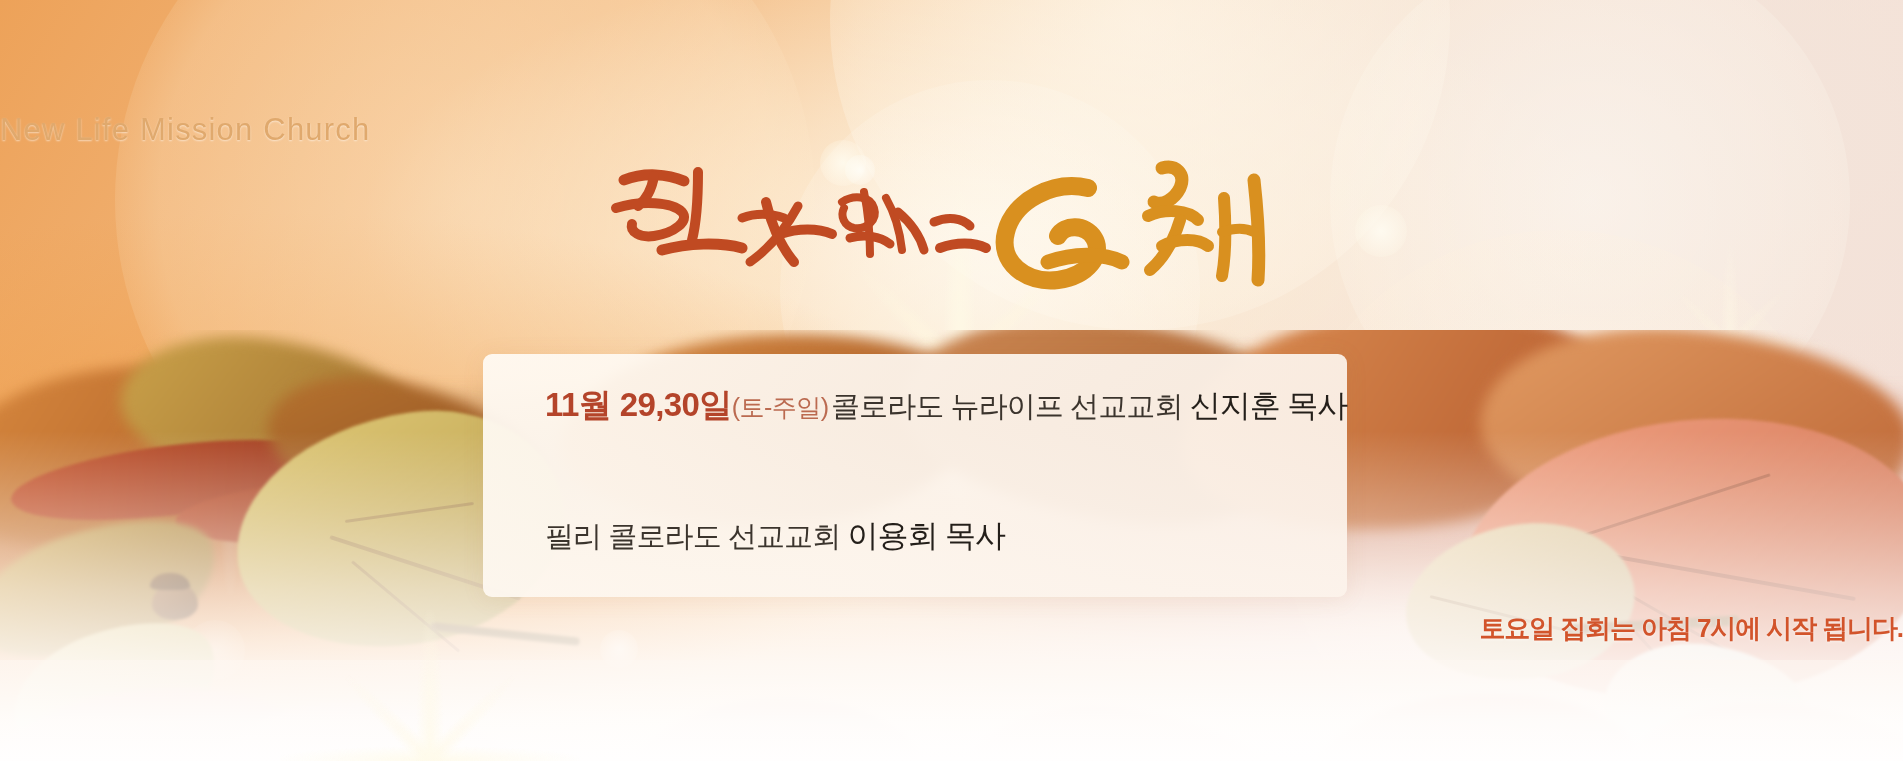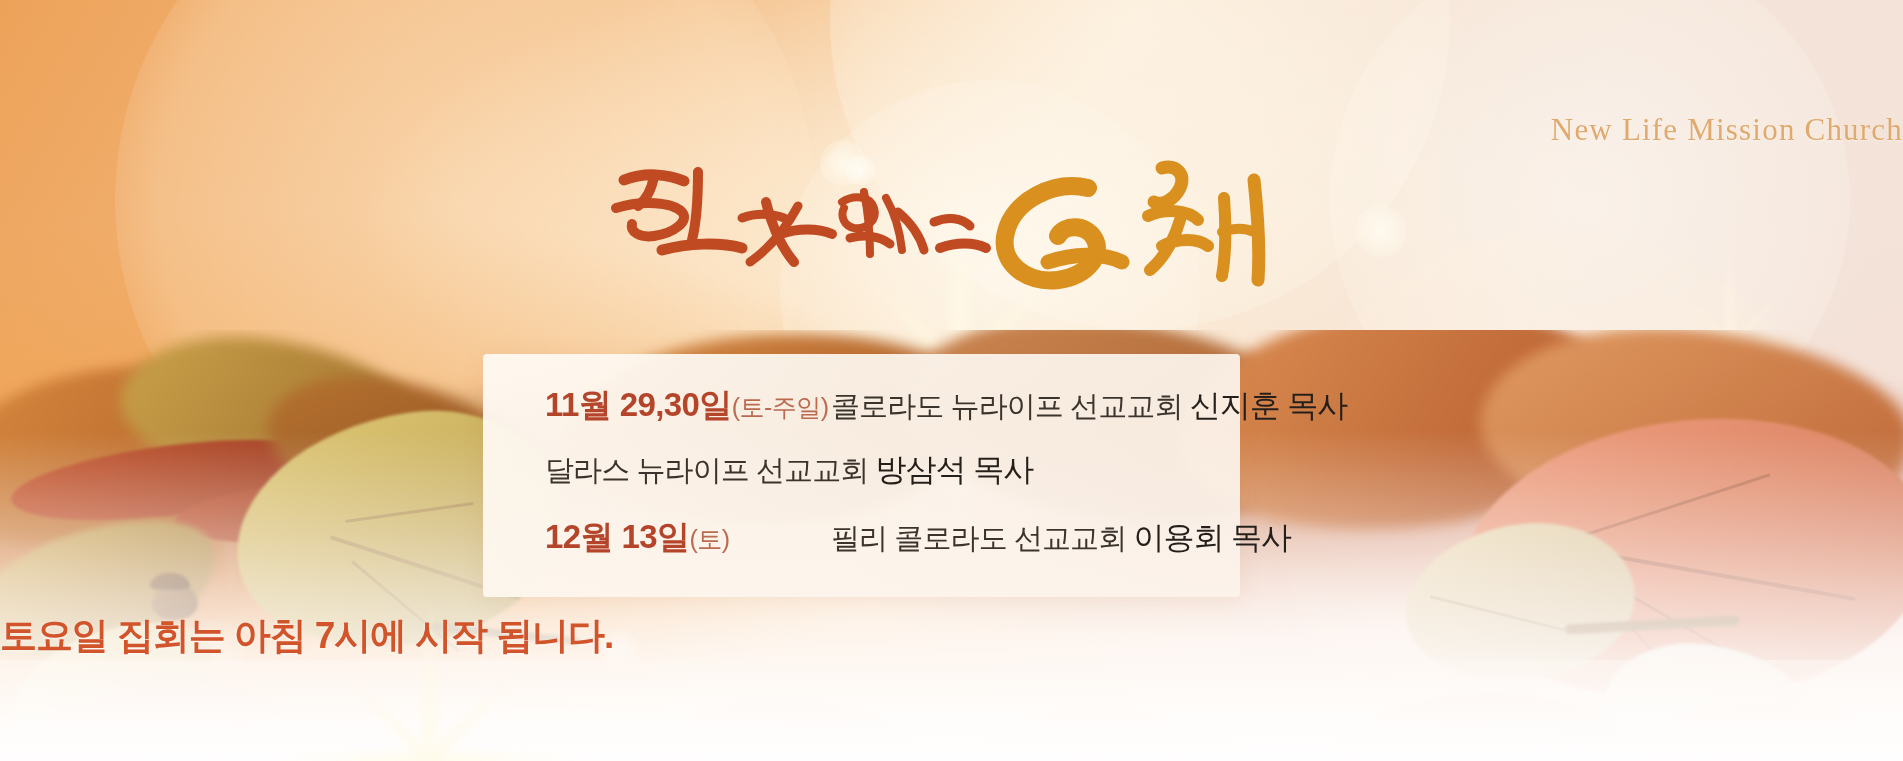--- a/index.html
+++ b/index.html
@@ -165,22 +165,22 @@
 
   .content {
     position: absolute;
     inset: 0;
   }
 
   .eyebrow {
     position: absolute;
     top: 112px;
     left: 0; right: 0;
-    text-align: right;
-    font-family: Liberation Serif, serif;
+    text-align: left;
+    font-family: Liberation Sans, sans-serif;
     font-size: 31px;
     letter-spacing: 1.2px;
     color: #e0a96d;
     text-shadow: 0 1px 2px rgba(255,255,255,0.55);
     white-space: nowrap;
   }
 
   
   .wordmark {
     position: absolute;
@@ -190,24 +190,24 @@
     width: 700px;
     height: 140px;
   }
   .wordmark svg { display: block; width: 100%; height: 100%; overflow: visible; }
 
   
   .card {
     position: absolute;
     left: 483px;
     top: 354px;
-    width: 757px;
+    width: 864px;
     height: 243px;
     background: linear-gradient(135deg, rgba(255,250,243,0.94) 0%, rgba(253,246,238,0.93) 45%, rgba(252,243,235,0.92) 100%);
-    border-radius: 4px;
+    border-radius: 9px;
     box-shadow: 0 2px 22px rgba(180,120,70,0.10);
   }
 
   .rows {
     position: absolute;
     left: 62px;
     top: 29px;
     right: 30px;
   }
   .row {
@@ -240,23 +240,23 @@
     font-weight: normal;
     font-size: 31px;
     color: #241f1a;
     letter-spacing: -1px;
   }
 
   .footnote {
     position: absolute;
     top: 611px;
     left: 0; right: 0;
-    text-align: left;
+    text-align: right;
     color: #d2542b;
-    font-size: 37px;
+    font-size: 26px;
     font-weight: bold;
     letter-spacing: -1.1px;
     text-shadow: 0 1px 3px rgba(255,255,255,0.6);
     white-space: nowrap;
   }
 </style>
 </head>
 <body>
 
 <div class="banner">
@@ -386,25 +386,23 @@
 
     <div class="card">
       <div class="rows">
 
         <div class="row">
           <div class="date"><span>11월 29,30일</span><span class="paren">(토-주일)</span></div>
           <div class="desc"><span>콜로라도 뉴라이프 선교교회</span> <span class="speaker">신지훈 목사</span></div>
         </div>
 
         <div class="row">
-          <div class="desc"><span>달라스 뉴라이프 선교교회</span> <span class="speaker">방삼석 목사</span></div>
         </div>
 
         <div class="row">
-          <div class="date"><span>12월 13일</span><span class="paren">(토)</span></div>
           <div class="desc"><span>필리 콜로라도 선교교회</span> <span class="speaker">이용회 목사</span></div>
         </div>
 
       </div>
     </div>
 
     <div class="footnote">토요일 집회는 아침 7시에 시작 됩니다.</div>
 
   </div>
 </div>

